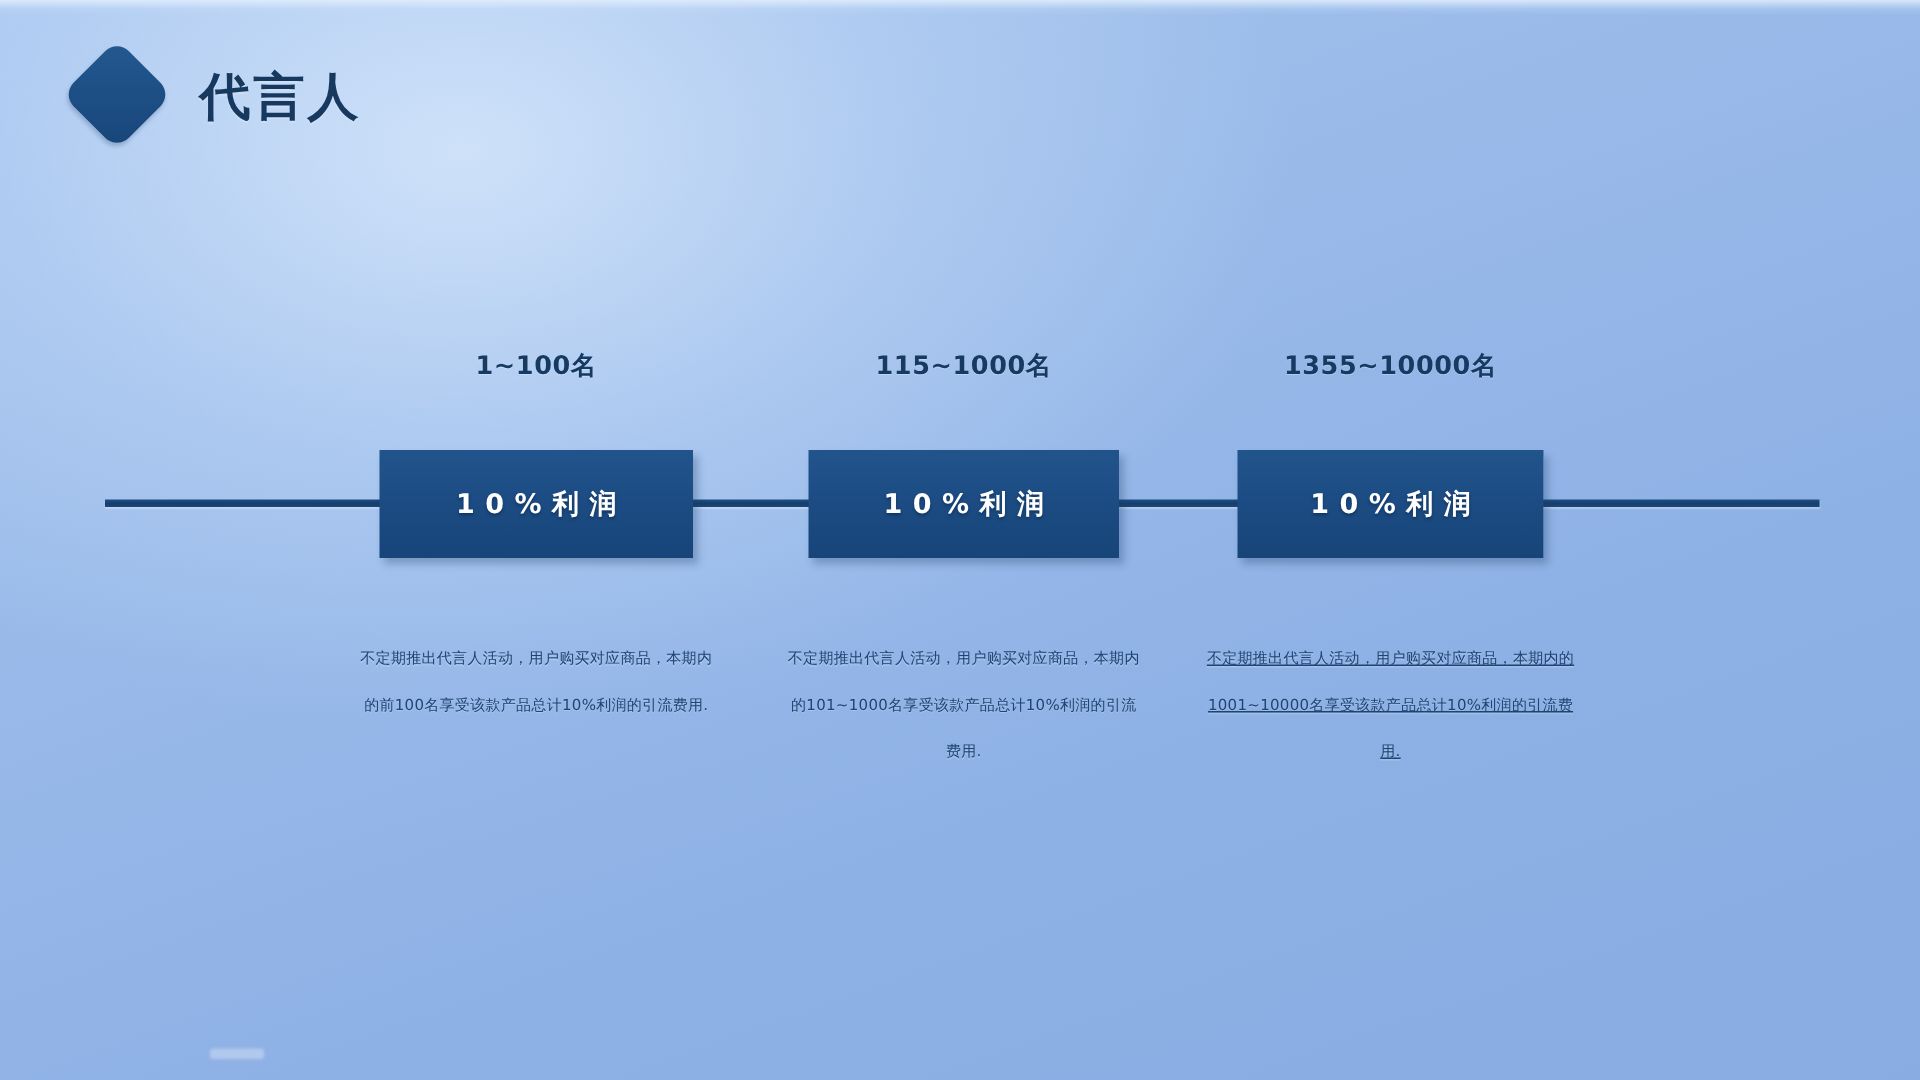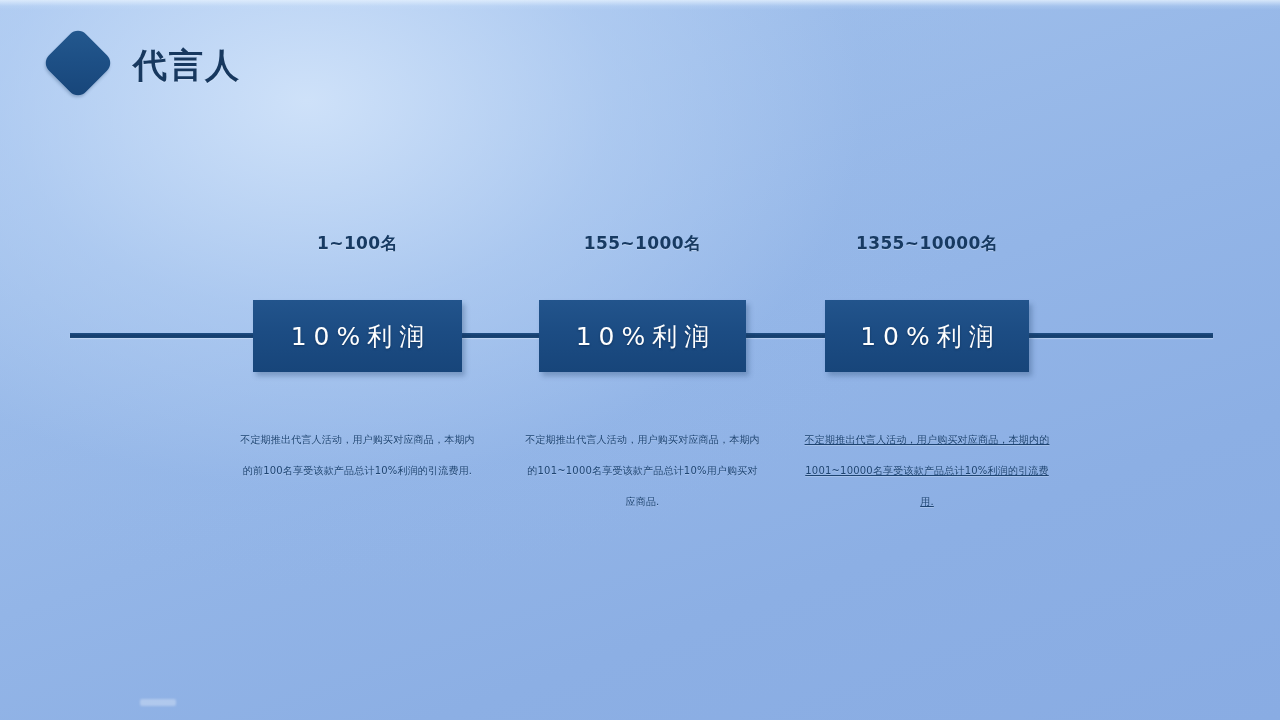--- a/index.html
+++ b/index.html
@@ -61,21 +61,21 @@
     text-shadow: 0 1px 0 rgba(255,255,255,0.28);
   }
 
   .stage-box {
     position:absolute; top:300px; left:0; width:100%; height:72px;
     background: linear-gradient(180deg,#22548c 0%, #1c4c83 45%, #17457a 100%);
     box-shadow: 3px 4px 5px rgba(28,58,98,0.30);
     display:flex; align-items:center; justify-content:center;
   }
   .stage-box-text {
-    font-size:25px; font-weight:400; color:#ffffff;
+    font-size:18px; font-weight:700; color:#ffffff;
     letter-spacing:7px; text-indent:7px; white-space:nowrap;
     text-shadow: 0 1px 2px rgba(10,35,70,0.55);
   }
 
   .stage-desc {
     position:absolute; top:424px; left:-16px; width:calc(100% + 32px);
     text-align:center; font-size:10px; line-height:31px;
     color:#1d4472; letter-spacing:0.2px;
     text-shadow: 0 1px 0 rgba(255,255,255,0.20);
   }
@@ -107,25 +107,25 @@
 
     <div class="stage stage-1">
       <div class="stage-label">1~100名</div>
       <div class="stage-box">
         <span class="stage-box-text">10%利润</span>
       </div>
       <div class="stage-desc">不定期推出代言人活动，用户购买对应商品，本期内的前100名享受该款产品总计10%利润的引流费用.</div>
     </div>
 
     <div class="stage stage-2">
-      <div class="stage-label">155~1000名</div>
+      <div class="stage-label">115~1000名</div>
       <div class="stage-box">
         <span class="stage-box-text">10%利润</span>
       </div>
-      <div class="stage-desc">不定期推出代言人活动，用户购买对应商品，本期内的101~1000名享受该款产品总计10%用户购买对应商品.</div>
+      <div class="stage-desc">不定期推出代言人活动，用户购买对应商品，本期内的101~1000名享受该款产品总计10%利润的引流费用.</div>
     </div>
 
     <div class="stage stage-3">
       <div class="stage-label">1355~10000名</div>
       <div class="stage-box">
         <span class="stage-box-text">10%利润</span>
       </div>
       <div class="stage-desc">不定期推出代言人活动，用户购买对应商品，本期内的1001~10000名享受该款产品总计10%利润的引流费用.</div>
     </div>
 

